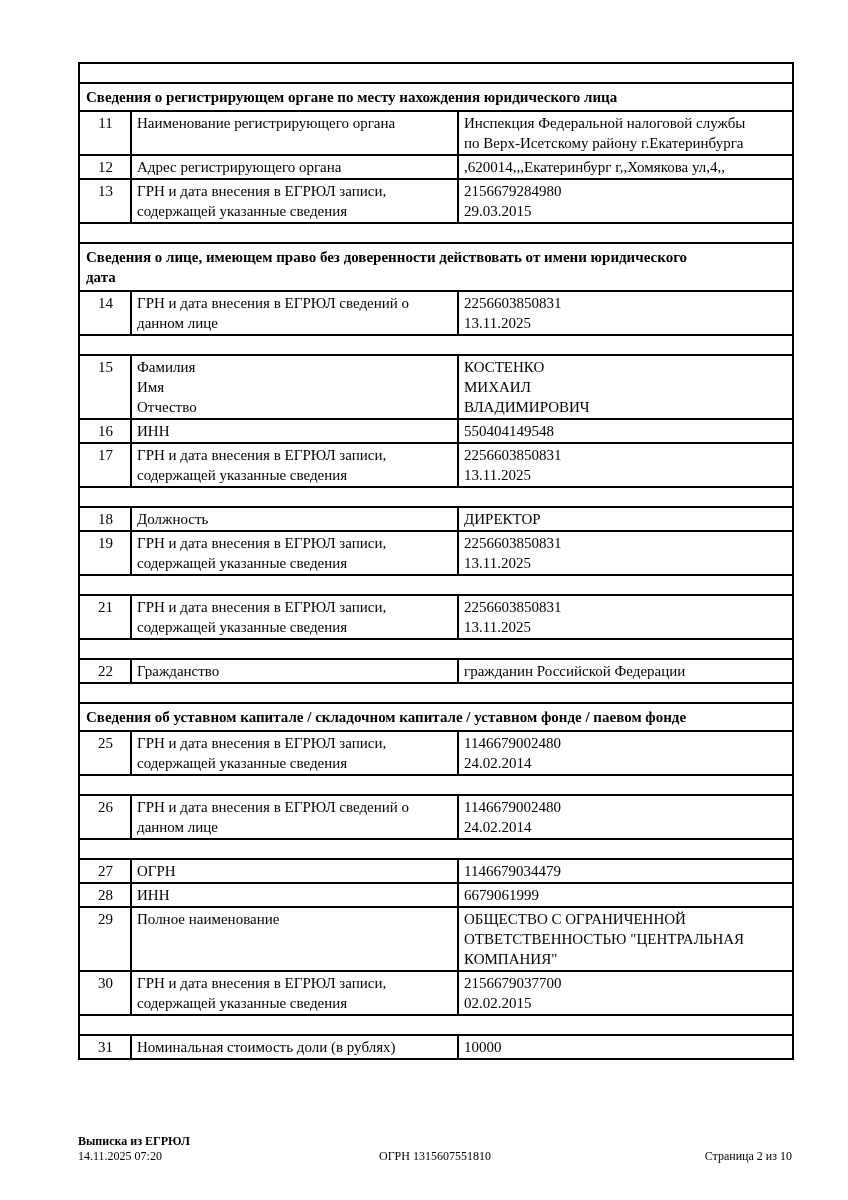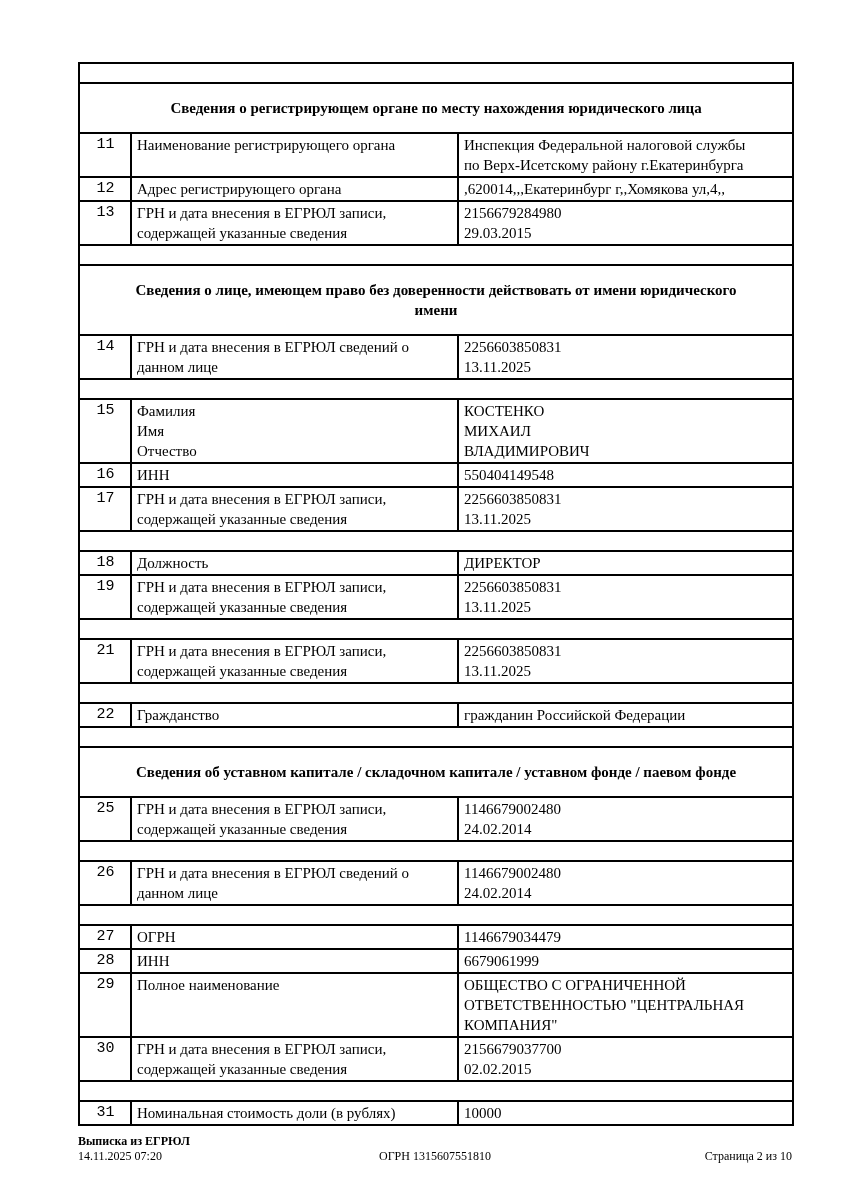--- a/index.html
+++ b/index.html
@@ -32,26 +32,24 @@
     border: 2px solid #000;
     vertical-align: top;
     font-size: 15px;
     line-height: 20px;
     padding: 1px 4px 1px 5px;
     overflow: hidden;
   }
   td.num {
     text-align: center;
     padding: 1px 0;
-    font-family: Liberation Mono, monospace;
   }
   tr.sec td {
-    text-align: center;
     font-weight: bold;
-    padding: 14px 6px;
+    padding: 3px 6px;
   }
   tr.sp td {
     height: 18px;
     padding: 0;
   }
   .footer {
     position: absolute;
     left: 78px;
     top: 1134px;
     width: 714px;
@@ -121,21 +119,21 @@
       </td>
     </tr>
 
     <tr class="sp">
           <td colspan="3"></td>
         </tr>
 
     <tr class="sec">
       <td colspan="3">
         <div>Сведения о лице, имеющем право без доверенности действовать от имени юридического</div>
-        <div>имени</div>
+        <div>дата</div>
       </td>
     </tr>
 
     <tr>
       <td class="num">14</td>
       <td class="lbl">
         <div>ГРН и дата внесения в ЕГРЮЛ сведений о</div>
         <div>данном лице</div>
       </td>
       <td class="val">

